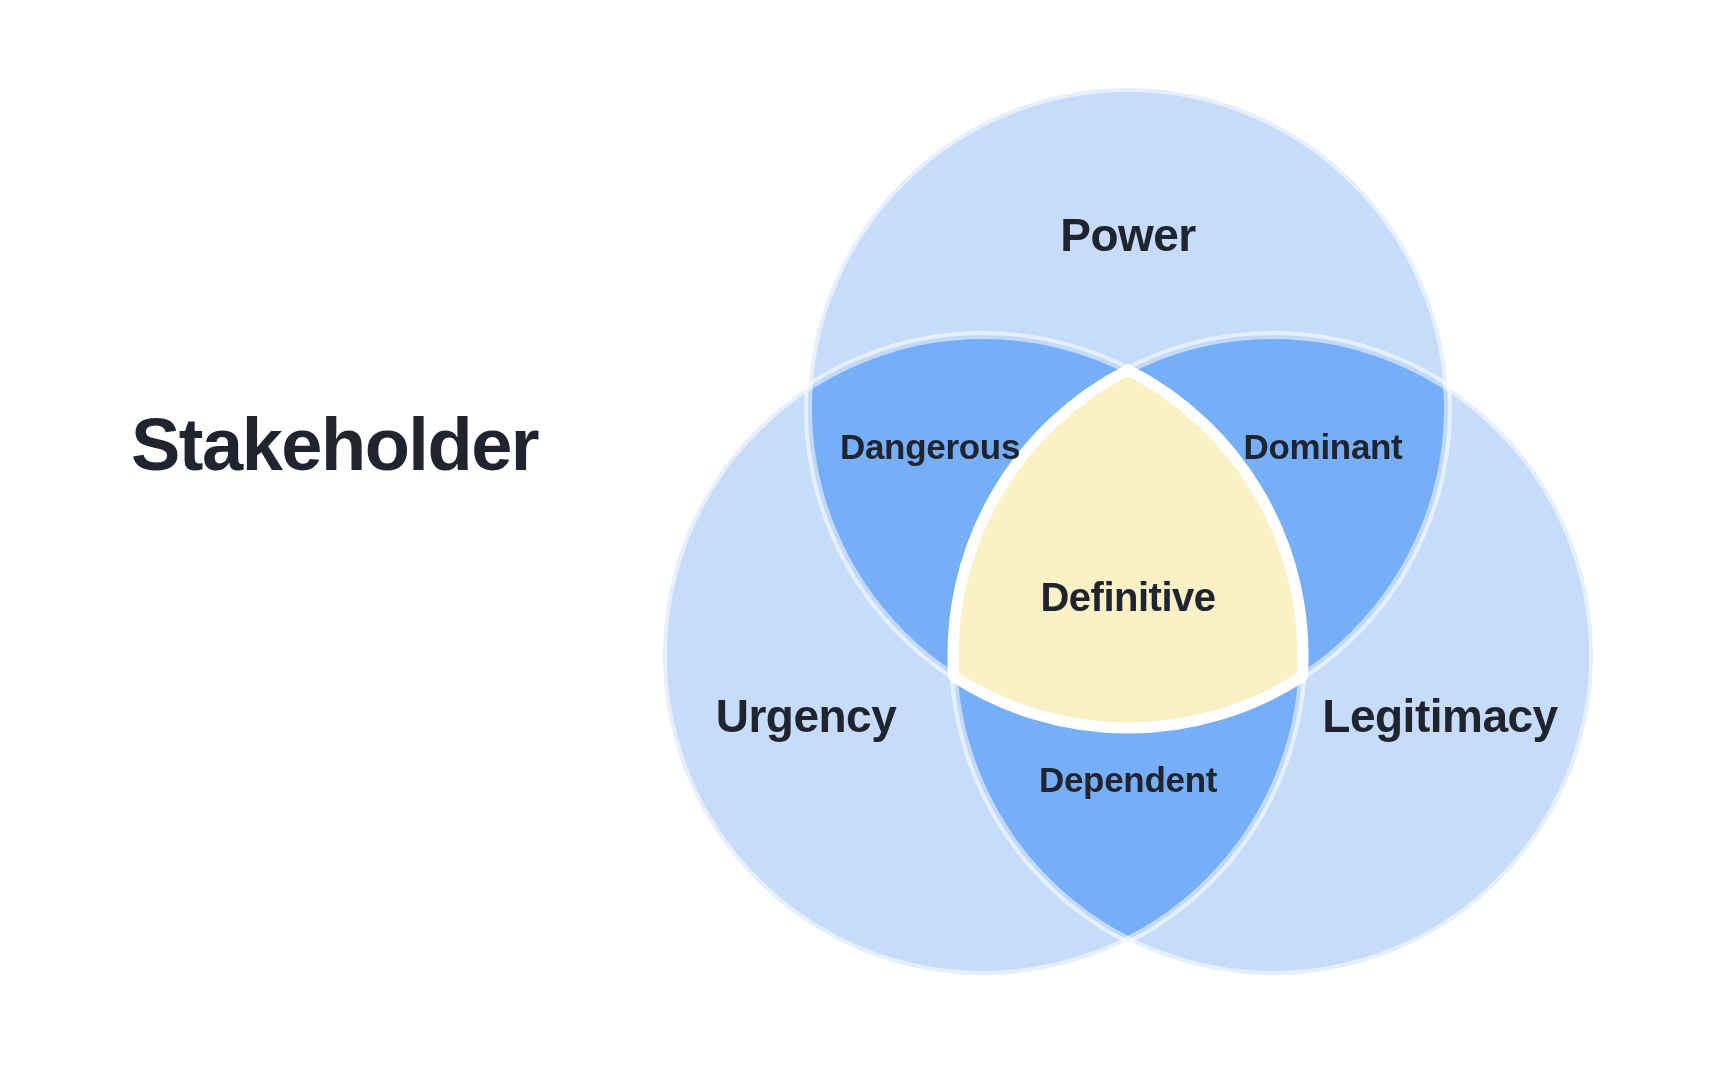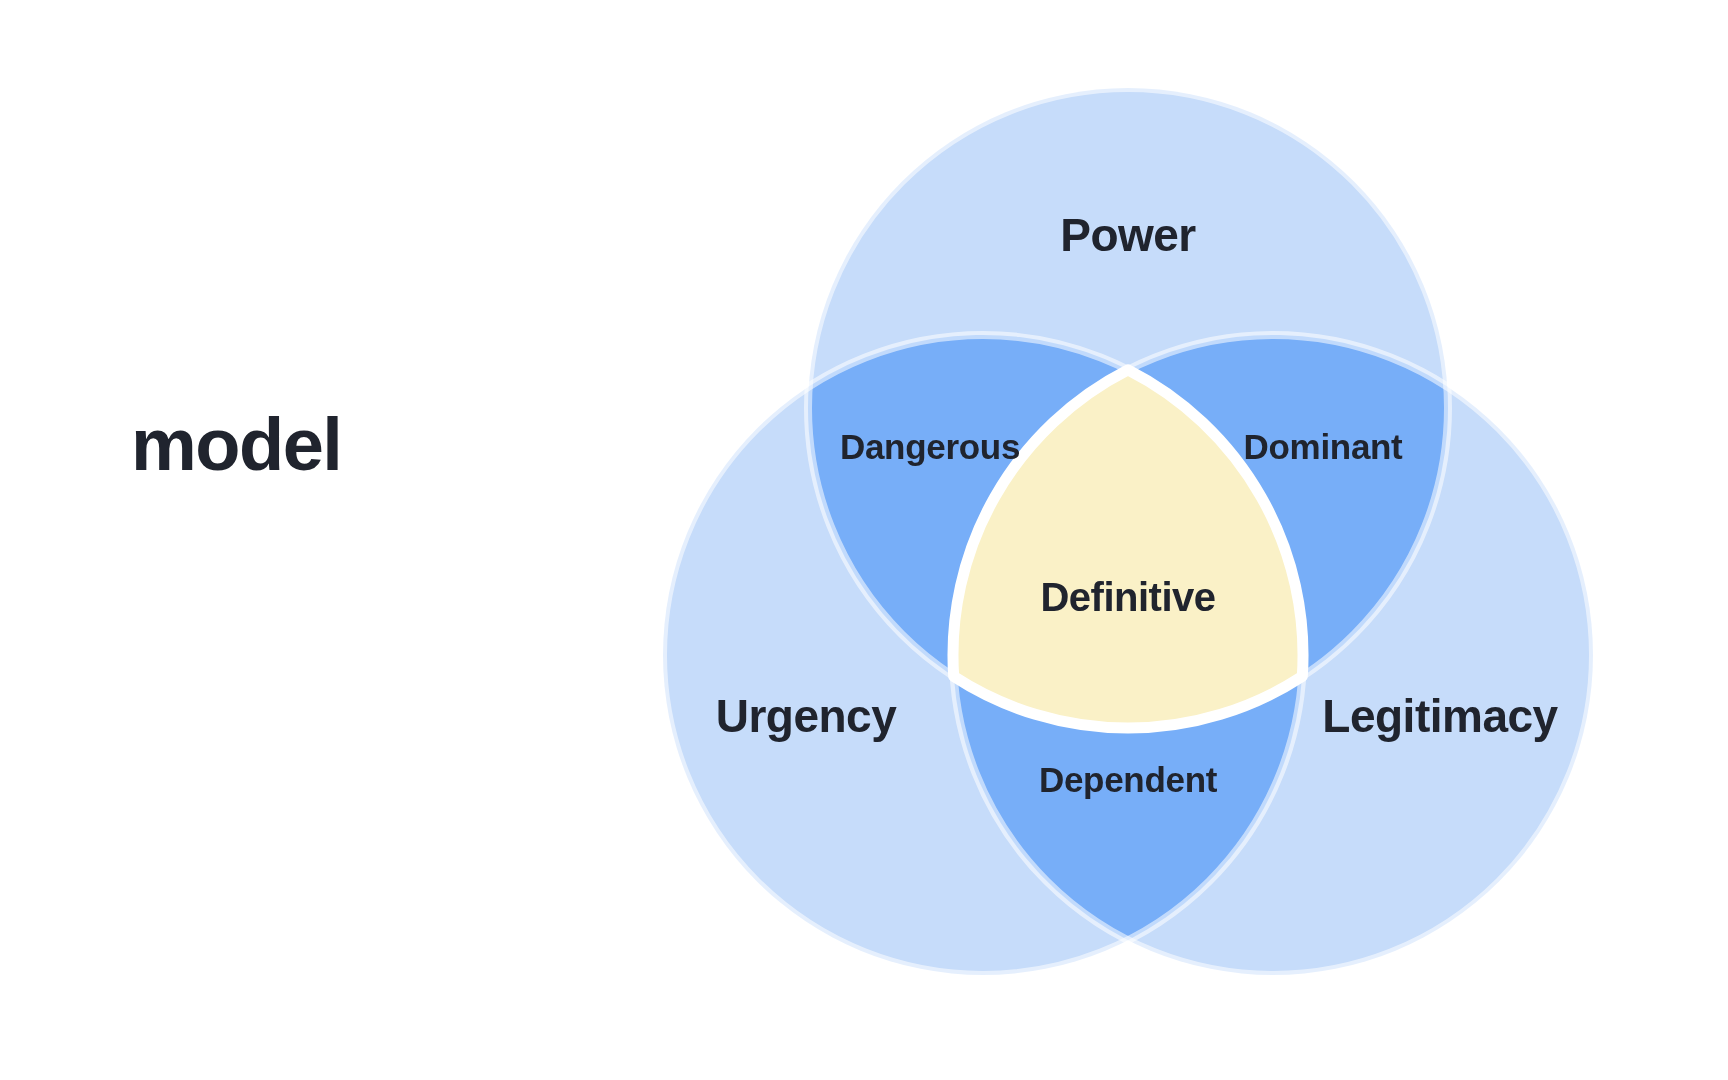--- a/index.html
+++ b/index.html
@@ -45,21 +45,21 @@
     font-weight: 700;
     letter-spacing: -0.5px;
   }
 </style>
 </head>
 <body>
 
 <div class="stage">
 
   <div class="title">
-    <div>model</div>
+    <div>Stakeholder</div>
   </div>
 
   <svg width="1728" height="1080" viewBox="0 0 1728 1080" style="position:absolute;left:0;top:0;">
 
     <circle cx="983" cy="655" r="320" fill="#C6DCFA"></circle>
     <circle cx="1273" cy="655" r="320" fill="#C6DCFA"></circle>
     <circle cx="1128" cy="408" r="320" fill="#C6DCFA"></circle>
 
     <path d="M 808.7 386.6 A 320 320 0 0 1 1302.3 676.4 A 320 320 0 0 1 808.7 386.6 Z" fill="#77AEF8"></path>
     <path d="M 1447.3 386.6 A 320 320 0 0 0 953.7 676.4 A 320 320 0 0 0 1447.3 386.6 Z" fill="#77AEF8"></path>

